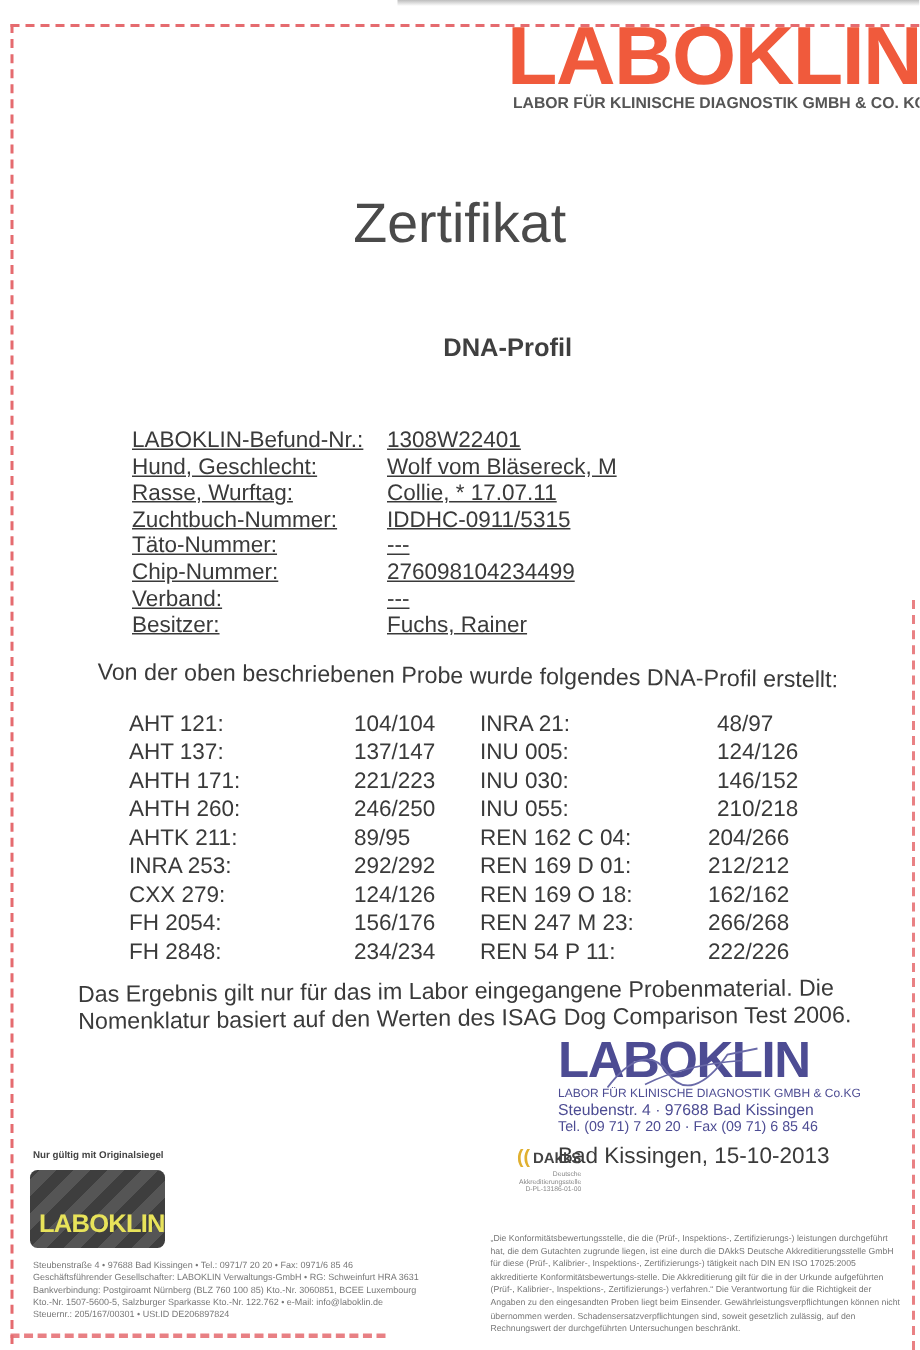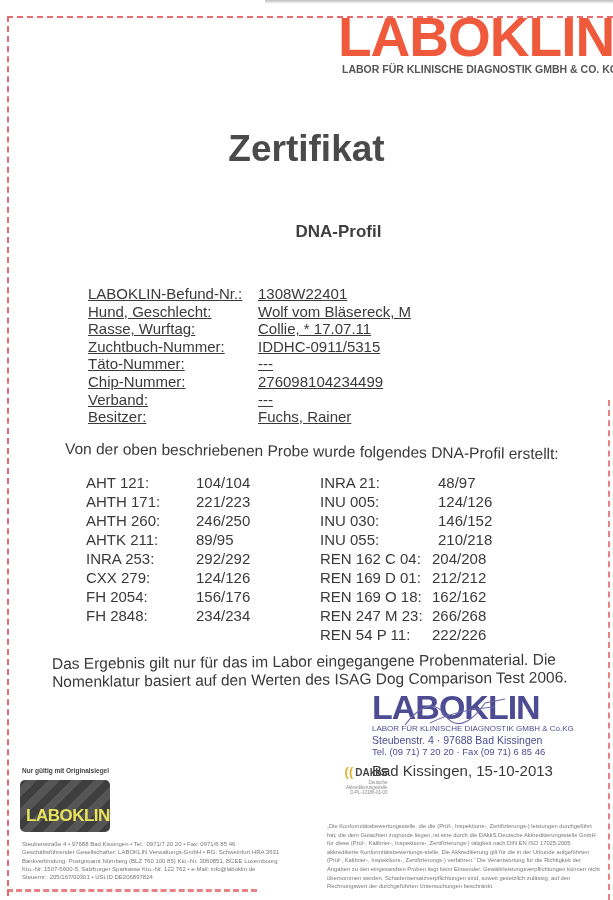--- a/index.html
+++ b/index.html
@@ -6,34 +6,34 @@
   body { width:613px; height:900px; position:relative; overflow:hidden; font-family:"Liberation Sans", sans-serif; color:#3a3a3a; }
   .topshade { position:absolute; left:265px; top:0; width:348px; height:4px; background:linear-gradient(#bdbdbd,#fff); }
   .border-top { position:absolute; left:7px; top:16px; width:606px; border-top:2px dashed #e56b6f; }
   .border-left { position:absolute; left:7px; top:16px; height:880px; border-left:2px dashed #e56b6f; }
   .border-bottom { position:absolute; left:7px; top:889px; width:250px; border-top:3px dashed #e56b6f; opacity:.85; }
   .border-right { position:absolute; left:608px; top:400px; height:500px; border-left:2px dashed #e56b6f; opacity:.85; }
 
   .logo { position:absolute; left:338px; top:10px; font-size:55px; font-weight:bold; color:#f05a3c; letter-spacing:-1px; white-space:nowrap; line-height:55px; }
   .logo-sub { position:absolute; left:342px; top:63px; font-size:10.5px; font-weight:bold; color:#555; white-space:nowrap; }
 
-  .title { position:absolute; left:0; width:613px; top:128px; text-align:center; font-size:37px; font-weight:bold; color:#4a4a4a; }
+  .title { position:absolute; left:0; width:613px; top:128px; text-align:center; font-size:37px; font-weight:normal; color:#4a4a4a; }
   .subtitle { position:absolute; left:0; width:613px; top:222px; text-align:center; font-size:17px; font-weight:bold; color:#3f3f3f;padding-left:32px; }
 
   .info { position:absolute; left:88px; top:285px; font-size:15px; line-height:17.6px; }
   .info .row { display:flex;text-decoration:underline; }
   .info .lbl { width:170px; white-space:nowrap; }
   .info .val { white-space:nowrap; }
 
   .intro { position:absolute; left:65px; top:440px; font-size:15.5px; white-space:nowrap; transform:rotate(0.6deg); transform-origin:left; }
 
   .markers { position:absolute; top:473px; font-size:15px; line-height:19px; }
   .markers.left { left:86px; }
   .markers.right { left:320px; }
-  .markers .row { display:flex; white-space:nowrap; }
+  .markers .row { display:flex; white-space:nowrap;gap:40px; }
   .markers.left .lbl { width:110px; }
   .markers.right .lbl { width:112px; }
   .markers.right .row:nth-child(-n+4) .val { padding-left:6px; }
 
   .note { position:absolute; left:52px; top:655px; width:520px; font-size:15.5px; line-height:17.5px; transform:rotate(-0.5deg); transform-origin:left; }
 
   .stamp { position:absolute; left:372px; top:690px; color:#4a4a8c; }
   .stamp-logo { font-size:34px; font-weight:bold; letter-spacing:-1px; line-height:34px; color:#4d4c93; }
   .stamp-line { font-size:8px; white-space:nowrap; line-height:10px; color:#4d4c93; }
   .stamp-addr { font-size:10.5px; white-space:nowrap; color:#4d4c93; }
@@ -105,20 +105,24 @@
 </div>
 
 <div class="intro">Von der oben beschriebenen Probe wurde folgendes DNA-Profil erstellt:</div>
 
 <div class="markers left">
   <div class="row">
       <span class="lbl">AHT 121:</span>
       <span class="val">104/104</span>
     </div>
   <div class="row">
+      <span class="lbl">AHT 137:</span>
+      <span class="val">137/147</span>
+    </div>
+  <div class="row">
       <span class="lbl">AHTH 171:</span>
       <span class="val">221/223</span>
     </div>
   <div class="row">
       <span class="lbl">AHTH 260:</span>
       <span class="val">246/250</span>
     </div>
   <div class="row">
       <span class="lbl">AHTK 211:</span>
       <span class="val">89/95</span>
@@ -153,21 +157,21 @@
   <div class="row">
       <span class="lbl">INU 030:</span>
       <span class="val">146/152</span>
     </div>
   <div class="row">
       <span class="lbl">INU 055:</span>
       <span class="val">210/218</span>
     </div>
   <div class="row">
       <span class="lbl">REN 162 C 04:</span>
-      <span class="val">204/208</span>
+      <span class="val">204/266</span>
     </div>
   <div class="row">
       <span class="lbl">REN 169 D 01:</span>
       <span class="val">212/212</span>
     </div>
   <div class="row">
       <span class="lbl">REN 169 O 18:</span>
       <span class="val">162/162</span>
     </div>
   <div class="row">

